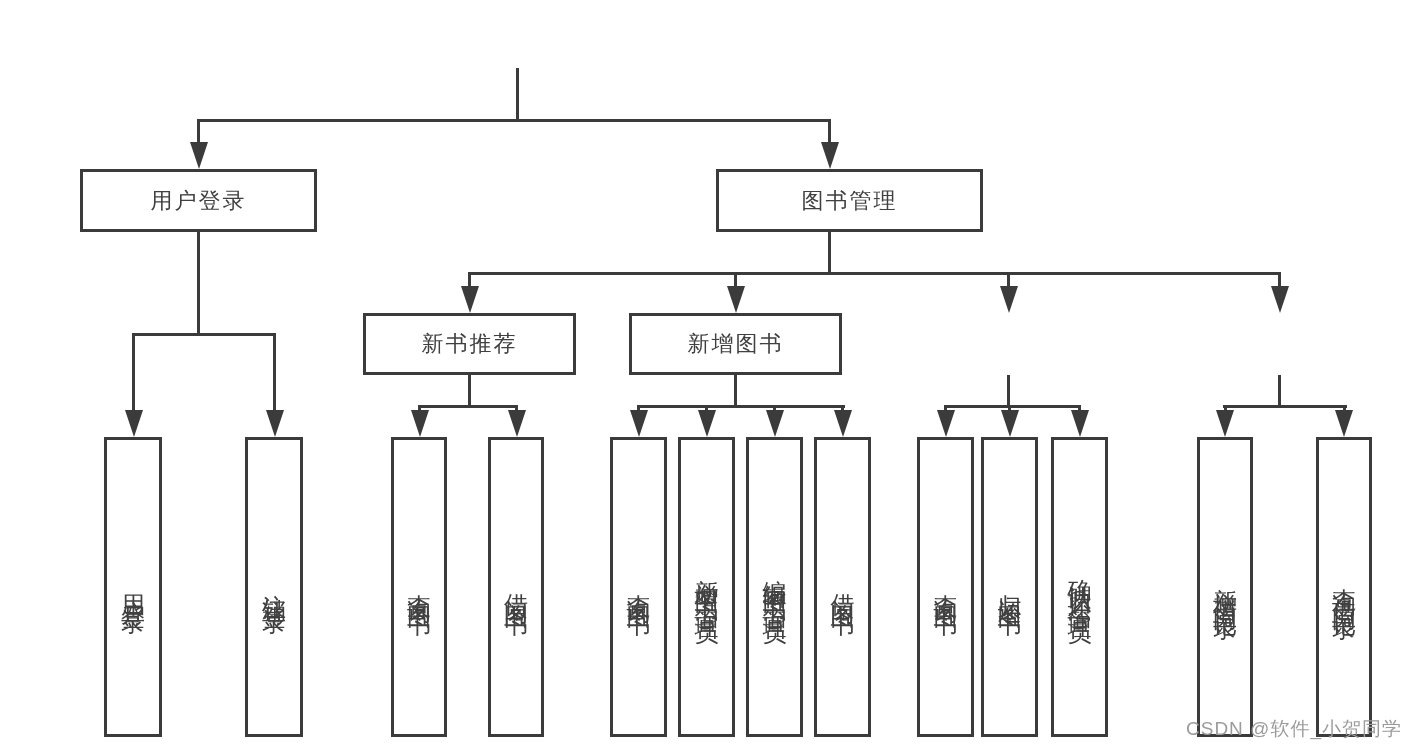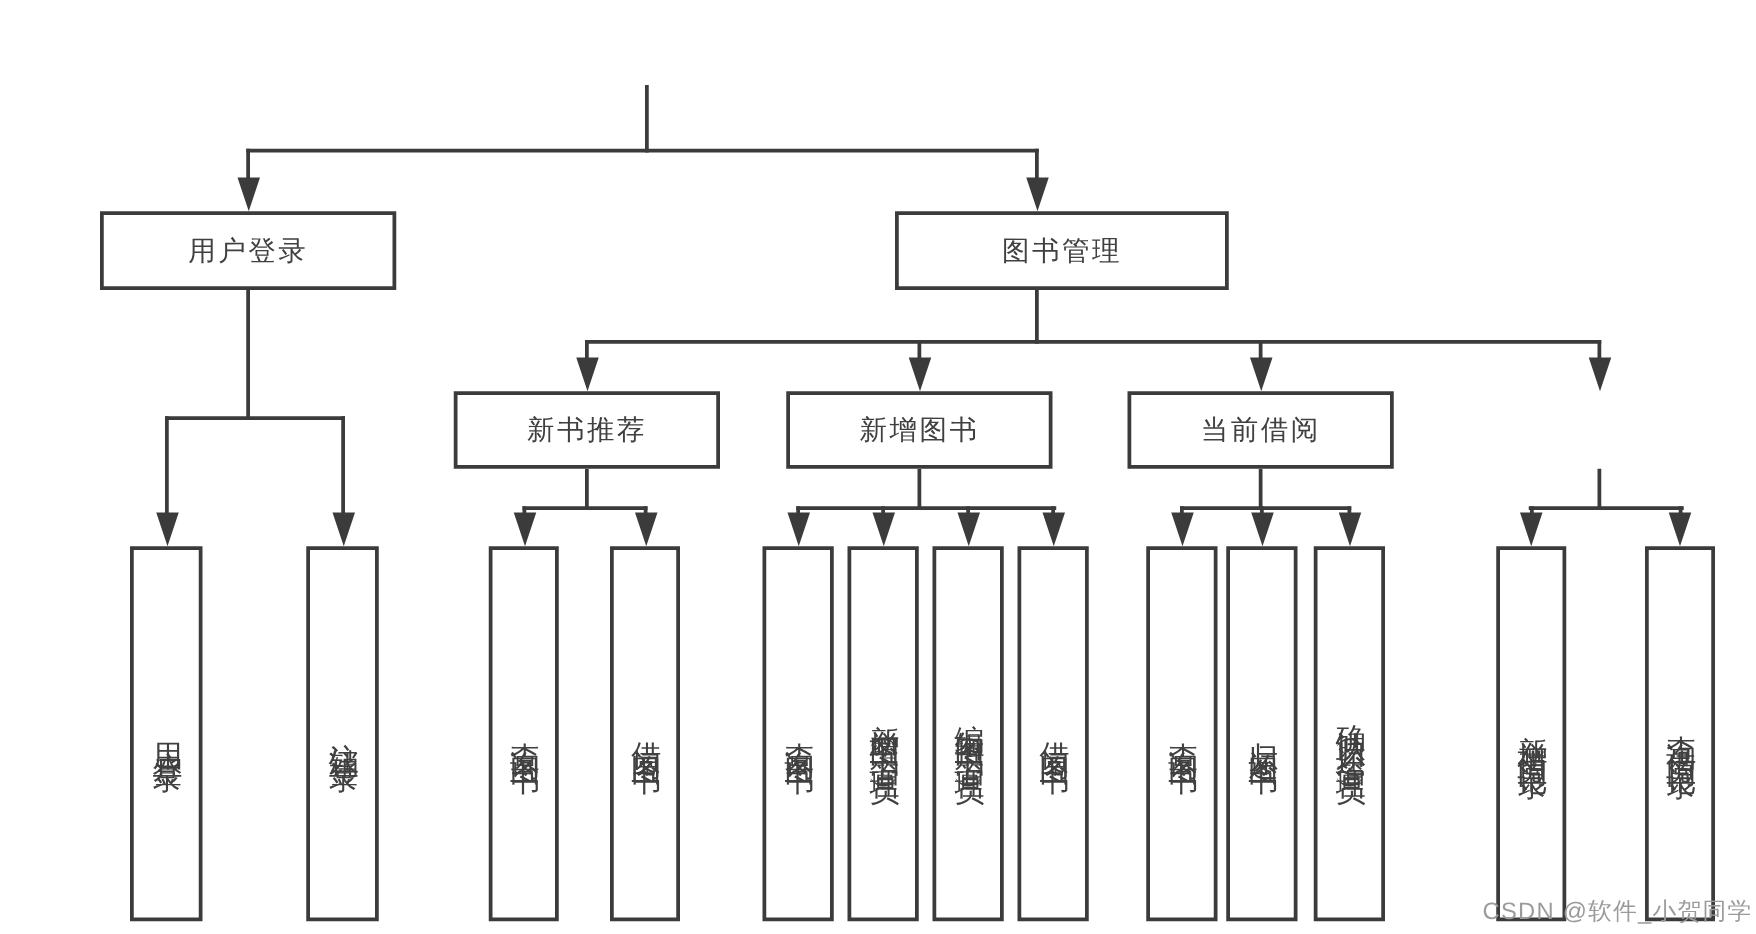--- a/index.html
+++ b/index.html
@@ -70,23 +70,20 @@
   </div>
   <div class="node" style="left:716px;top:169px;width:267px;height:63px">
     <span>图书管理</span>
   </div>
 
   <div class="node" style="left:363px;top:313px;width:213px;height:62px">
     <span>新书推荐</span>
   </div>
   <div class="node" style="left:629px;top:313px;width:213px;height:62px">
     <span>新增图书</span>
-  </div>
-  <div class="node" style="left:902px;top:313px;width:213px;height:62px">
-    <span>当前借阅</span>
   </div>
 
   <div class="node leaf" style="left:104px;top:437px;width:58px;height:300px">
     <span class="vtext">用户登录</span>
   </div>
   <div class="node leaf" style="left:245px;top:437px;width:58px;height:300px">
     <span class="vtext">注销登录</span>
   </div>
 
   <div class="node leaf" style="left:391px;top:437px;width:56px;height:300px">

